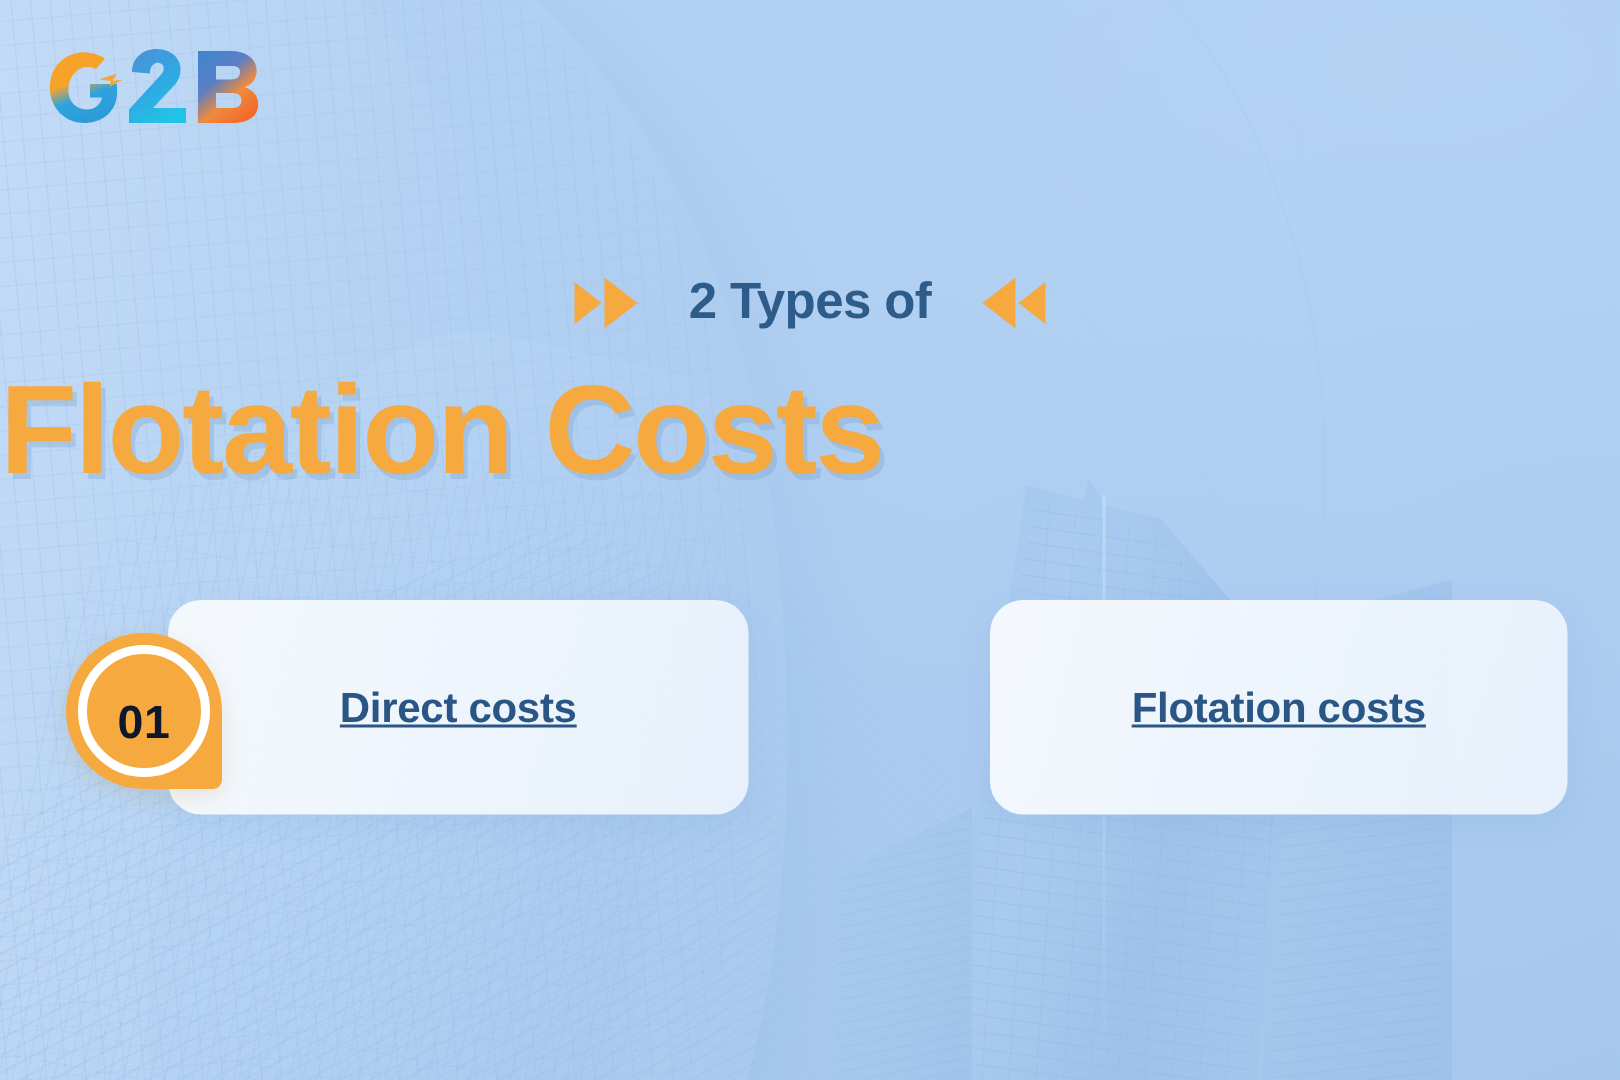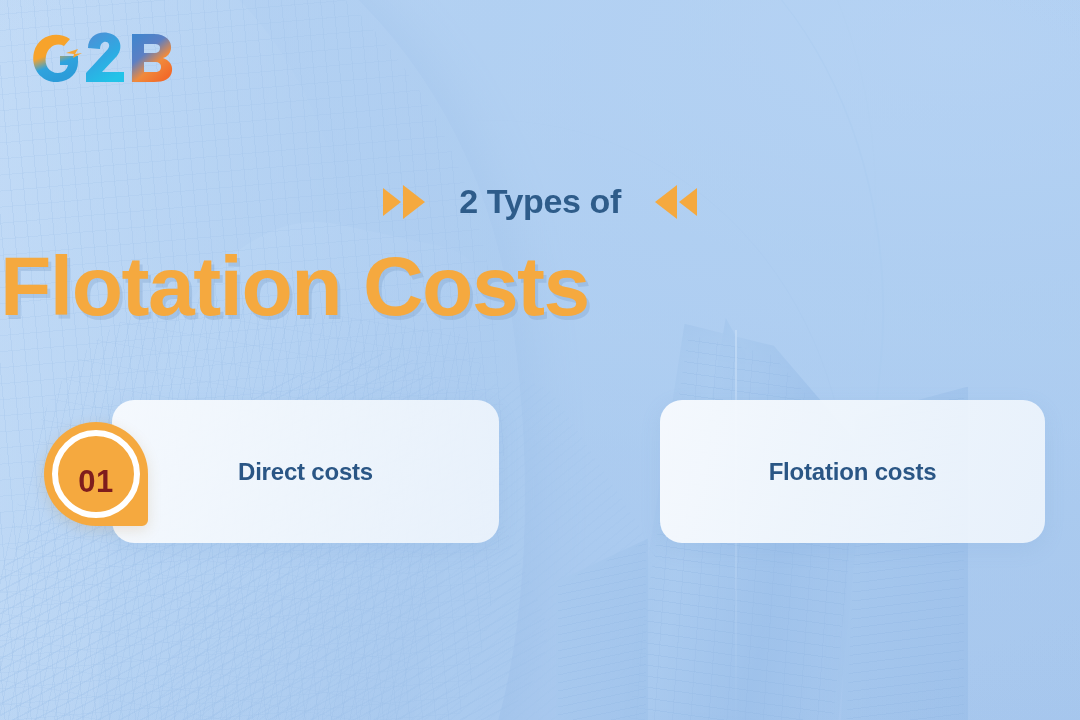--- a/index.html
+++ b/index.html
@@ -222,41 +222,41 @@
   .card-panel {
     position:absolute; left:68px; top:0; right:0; height:143px;
     background:linear-gradient(105deg, rgba(247,250,254,.96) 0%, rgba(243,248,253,.93) 45%, rgba(240,246,253,.88) 100%);
     border-radius:22px;
     box-shadow:0 6px 20px rgba(120,160,210,.16);
   }
   .card-label {
     position:absolute; left:0; right:10px; top:0; height:143px;
     display:flex; align-items:center; justify-content:center;
     padding-left:78px;
-    font-size:24px; font-weight:bold;
-    color:#2a5685; letter-spacing:-0.2px;
+    font-size:28px; font-weight:bold;
+    color:#2a5685; letter-spacing:-0.2px;text-decoration:underline;
   }
 
   .badge {
     position:absolute; left:0; top:22px;
     width:104px; height:104px;
     background:#f5a93f;
     border-radius:52px 52px 6px 52px;
     display:flex; align-items:center; justify-content:center;
     box-shadow:0 4px 14px rgba(180,130,50,.18);
   }
   .badge-ring {
     position:absolute; left:8px; top:8px;
     width:88px; height:88px;
     border:6px solid #ffffff;
     border-radius:50%;
   }
   .badge-num {
     position:relative;
-    font-size:31px; font-weight:bold; color:#7f1d1d;
+    font-size:31px; font-weight:bold; color:#0f172a;
     letter-spacing:0.5px;
     margin-top:15px;
   }
 </style>
 </head>
 <body>
 
 <div id="stage">
 
   <div class="bg-layer sky"></div>

